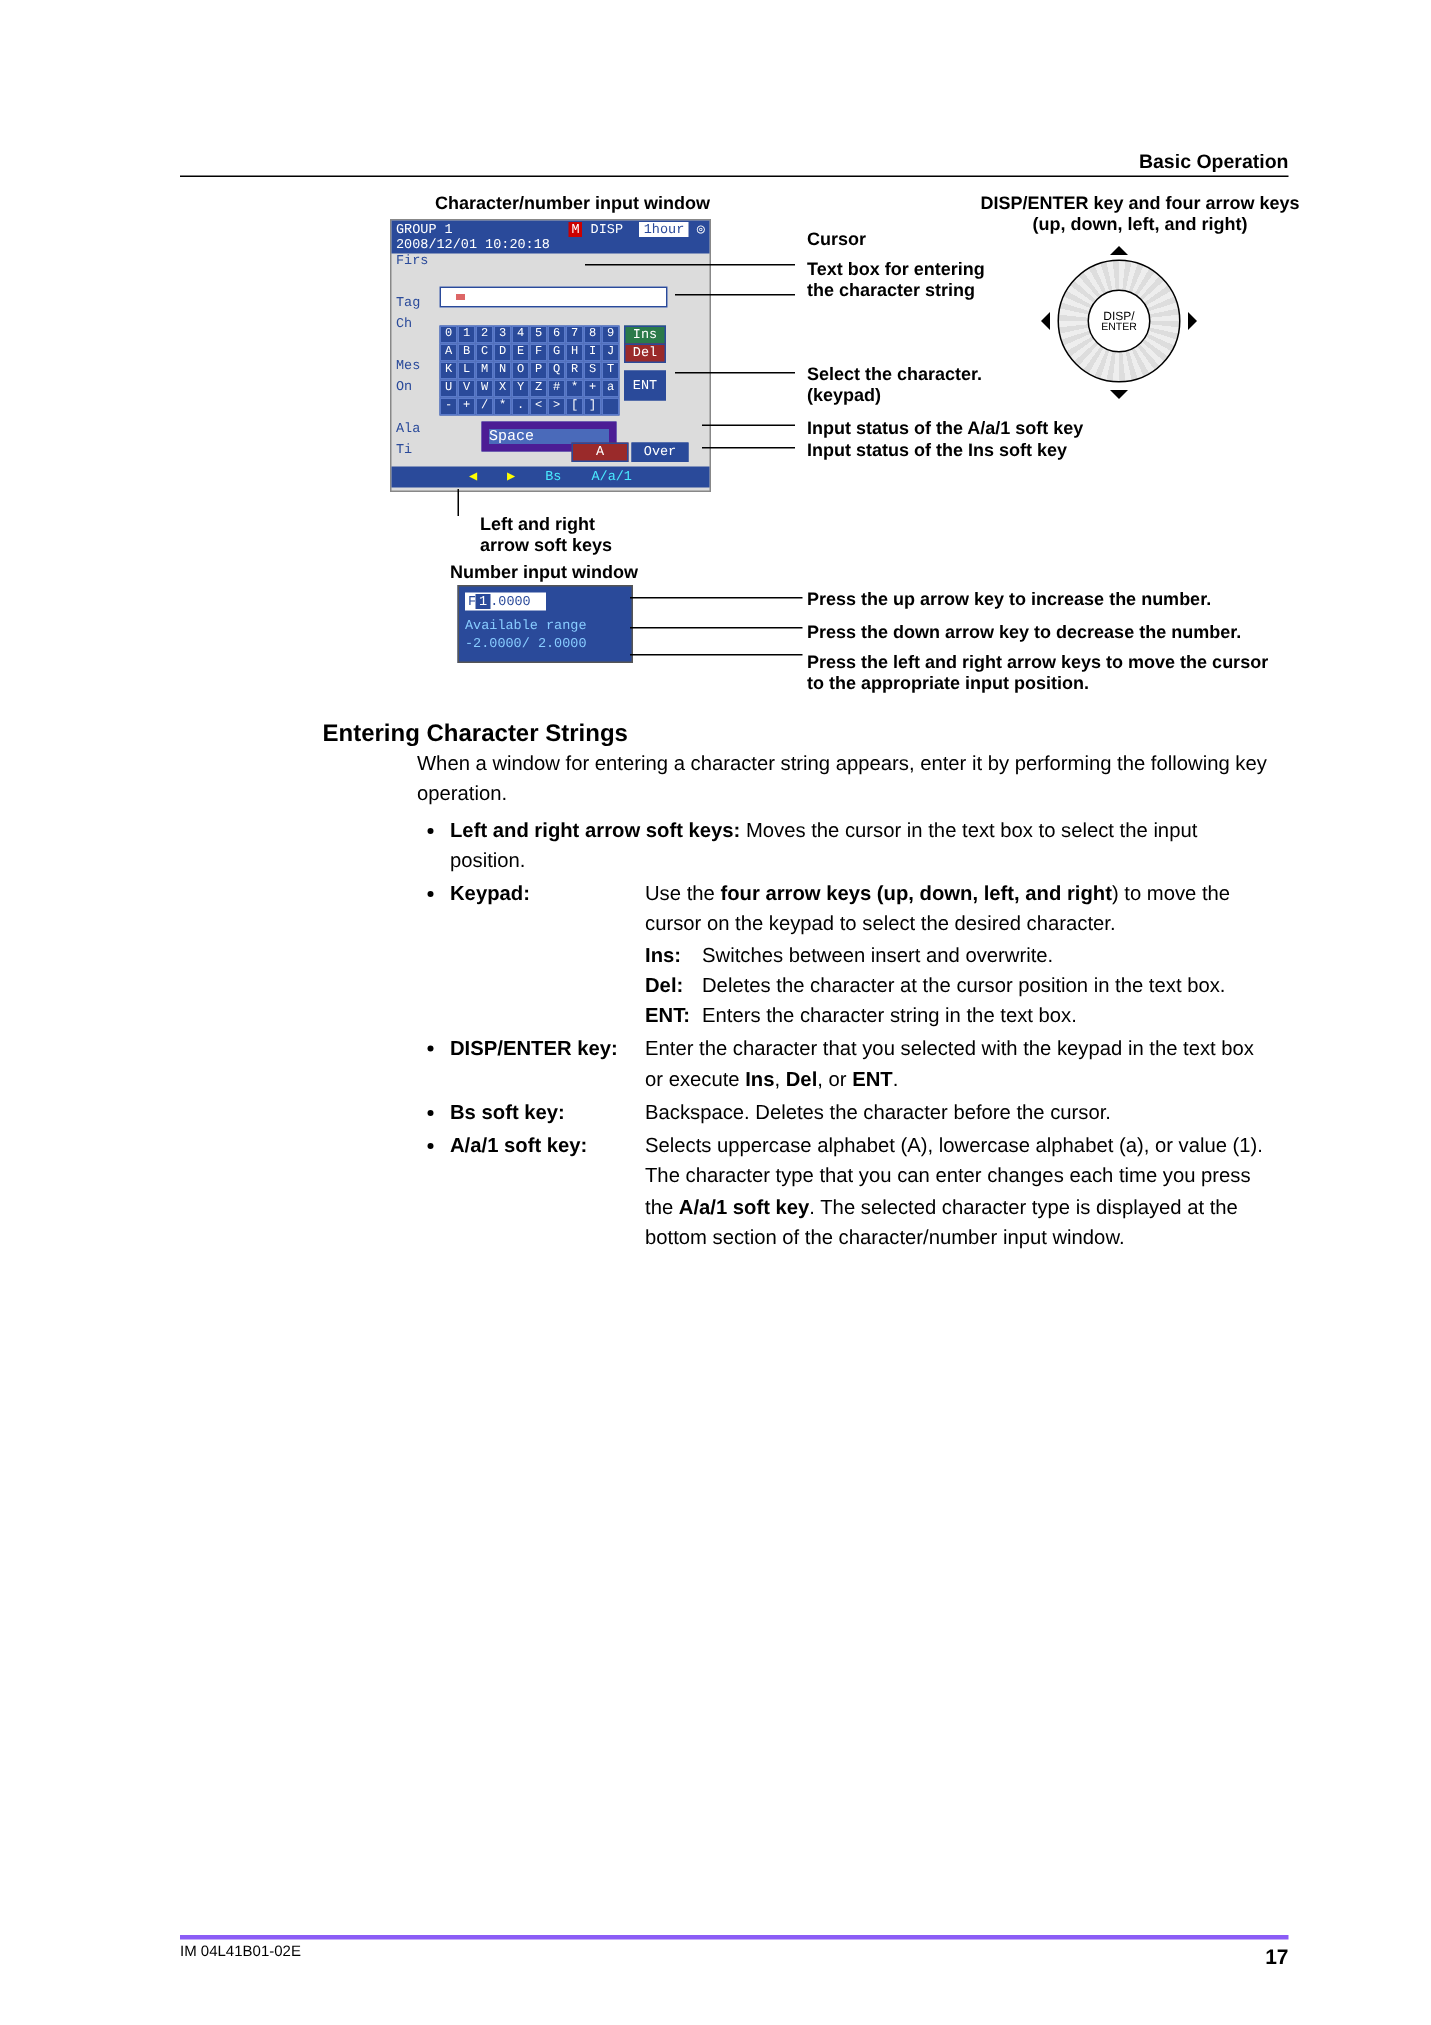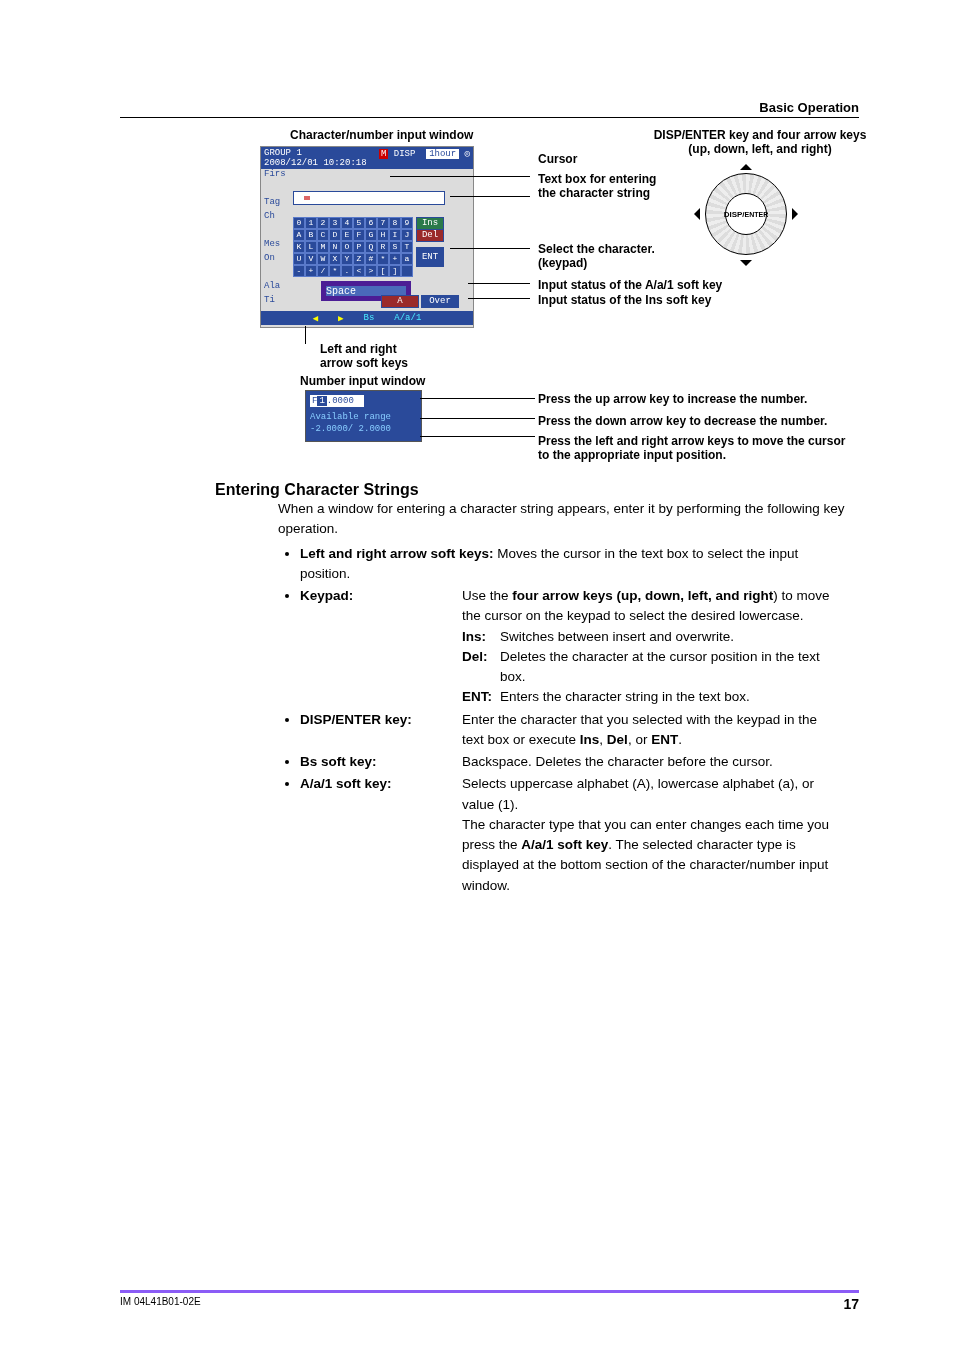--- a/index.html
+++ b/index.html
@@ -192,23 +192,23 @@
   .disp-key .inner {
     position: absolute;
     left: 25px;
     top: 25px;
     width: 40px;
     height: 40px;
     border: 1px solid #000;
     border-radius: 50%;
     background: #fff;
     font-size: 8px;
-    font-weight: bold;
-    display: flex;
-    flex-direction: row;
+    font-weight: normal;
+    display: flex;
+    flex-direction: column;
     align-items: center;
     justify-content: center;
   }
   .disp-key .tri {
     position: absolute;
     width: 0;
     height: 0;
     border: 6px solid transparent;
   }
   .tri.up { left: 40px; top: -10px; border-bottom-color: #000; }
@@ -262,21 +262,20 @@
     margin: 4px 17px 0 180px;
     padding: 0;
     font-size: 13.5px;
   }
   ul.keylist > li {
     margin-bottom: 2px;
     line-height: 1.5;
   }
   .kl-row {
     display: flex;
-    gap: 32px;
   }
   .kl-label {
     width: 130px;
     flex-shrink: 0;
     font-weight: bold;
   }
   .kl-text {
     flex: 1;
   }
   .kl-text .subkey {
@@ -456,21 +455,21 @@
   <div class="body-indent">When a window for entering a character string appears, enter it by performing the following key operation.</div>
 
   <ul class="keylist">
     <li>
       <b>Left and right arrow soft keys:</b><span> Moves the cursor in the text box to select the input position.</span>
     </li>
     <li>
       <div class="kl-row">
         <div class="kl-label"><span>Keypad</span>:</div>
         <div class="kl-text">
-          <span>Use the </span><b>four arrow keys (up, down, left, and right</b><span>) to move the cursor on the keypad to select the desired lowercase.</span>
+          <span>Use the </span><b>four arrow keys (up, down, left, and right</b><span>) to move the cursor on the keypad to select the desired character.</span>
           <div class="subkey">
               <div class="sk">Ins:</div>
               <div>Switches between insert and overwrite.</div>
             </div>
           <div class="subkey">
               <div class="sk">Del:</div>
               <div>Deletes the character at the cursor position in the text box.</div>
             </div>
           <div class="subkey">
               <div class="sk">ENT:</div>

